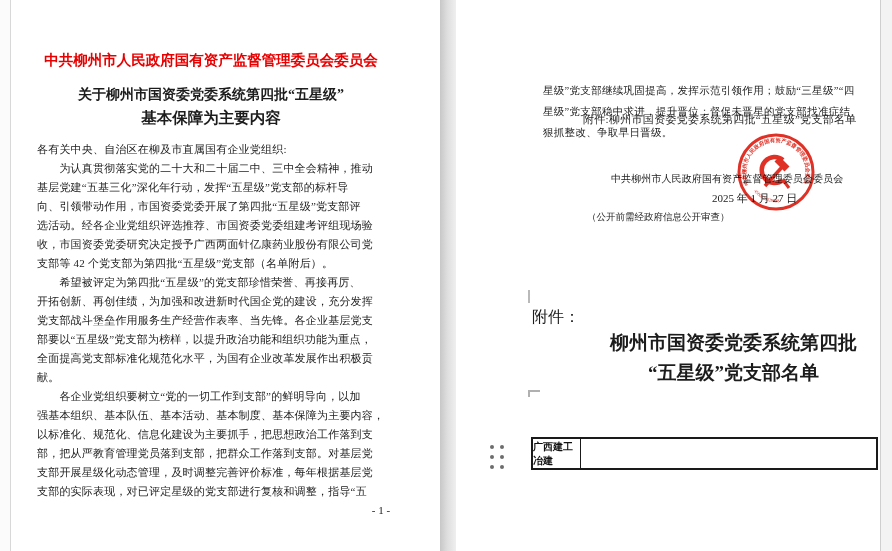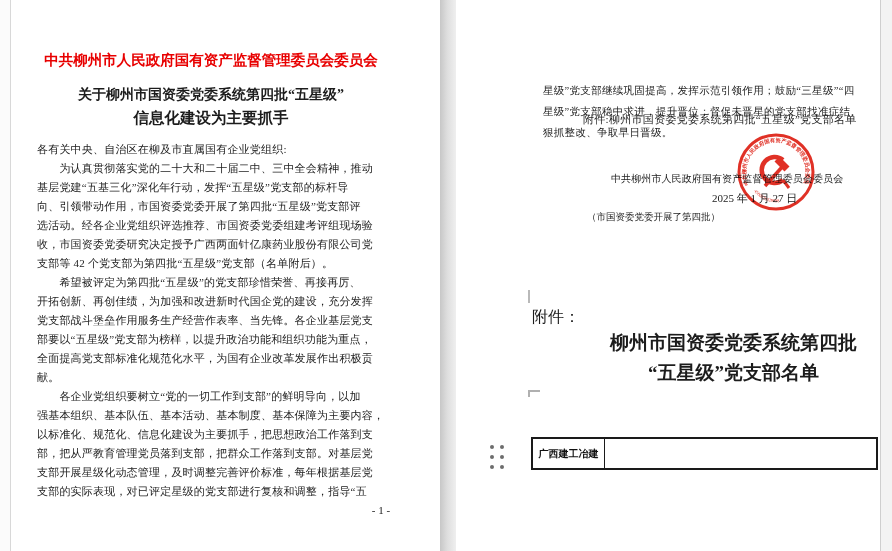--- a/index.html
+++ b/index.html
@@ -54,21 +54,21 @@
   #mark-a { left:72px; top:290px; width:2px; height:13px; }
   #mark-b { left:72px; top:390px; width:12px; height:7px; background:none; border-left:2px solid #b0b0b0; border-top:2px solid #b0b0b0; }
 
   #branch-table {
     position:absolute; left:75px; top:437px; width:347px; height:33px;
     border:2px solid #1a1a1a; display:flex; align-items:stretch; background:#fff;
   }
   #branch-table .cell {
     display:flex; align-items:center; font-weight:bold; color:#111;
   }
-  #cell-org { width:72px; justify-content:center; border-right:1.5px solid #1a1a1a; font-size:10px; }
+  #cell-org { width:48px; justify-content:center; border-right:1.5px solid #1a1a1a; font-size:10px; }
   #cell-branch { flex:1; padding-left:7px; font-size:10px; letter-spacing:0.2px; }
 
   #drag-handle {
     position:absolute; left:34px; top:445px; width:16px; height:26px;
     display:grid; grid-template-columns:repeat(2,4px); grid-template-rows:repeat(3,4px);
     column-gap:6px; row-gap:6px; cursor:move;
   }
   #drag-handle .dot { width:4px; height:4px; border-radius:50%; background:#6d6d6d; }
 
   #official-seal { position:absolute; left:281px; top:133px; width:78px; height:78px;
@@ -79,21 +79,21 @@
 
 <div id="stage">
 
   <div id="page-gap"></div>
   <div id="right-strip"></div>
 
   <div class="page" id="page1">
     <div class="abs center doc-red" id="p1-header">中共柳州市人民政府国有资产监督管理委员会委员会</div>
 
     <div class="abs center ink" id="p1-title1">关于柳州市国资委党委系统第四批“五星级”</div>
-    <div class="abs center ink" id="p1-title2">信息化建设为主要抓手</div>
+    <div class="abs center ink" id="p1-title2">基本保障为主要内容</div>
 
     <div class="abs ink" id="p1-body">各有关中央、自治区在柳及市直属国有企业党组织:
 　　为认真贯彻落实党的二十大和二十届二中、三中全会精神，推动
 基层党建“五基三化”深化年行动，发挥“五星级”党支部的标杆导
 向、引领带动作用，市国资委党委开展了第四批“五星级”党支部评
 选活动。经各企业党组织评选推荐、市国资委党委组建考评组现场验
 收，市国资委党委研究决定授予广西两面针亿康药业股份有限公司党
 支部等 42 个党支部为第四批“五星级”党支部（名单附后）。
 　　希望被评定为第四批“五星级”的党支部珍惜荣誉、再接再厉、
 开拓创新、再创佳绩，为加强和改进新时代国企党的建设，充分发挥
@@ -115,21 +115,21 @@
     <div class="abs ink" id="p2-body">星级”党支部继续巩固提高，发挥示范引领作用；鼓励“三星级”“四
 星级”党支部稳中求进，提升晋位；督促未晋星的党支部找准症结、
 狠抓整改、争取早日晋级。</div>
 
     <div class="abs ink" id="p2-attach-ref">附件:柳州市国资委党委系统第四批“五星级”党支部名单</div>
 
     <div class="abs ink" id="p2-signature">中共柳州市人民政府国有资产监督管理委员会委员会</div>
 
     <div class="abs ink" id="p2-date">2025 年 1 月 27 日</div>
 
-    <div class="abs ink" id="p2-note">（市国资委党委开展了第四批）</div>
+    <div class="abs ink" id="p2-note">（公开前需经政府信息公开审查）</div>
 
     <svg id="official-seal" viewBox="0 0 78 78">
       <defs>
         <path id="ringPath" d="M 11.8,51.7 A 30,30 0 1 1 66.2,51.7" fill="none"></path>
         <path id="codePath" d="M 17,58 A 27,27 0 0 0 61,58" fill="none"></path>
       </defs>
       <circle cx="39" cy="39" r="37" fill="none" stroke="#dc1408" stroke-width="3"></circle>
       <text font-size="5.4" fill="#dc1408" font-weight="bold">
         <textPath href="#ringPath">中共柳州市人民政府国有资产监督管理委员会委员会</textPath>
       </text>

